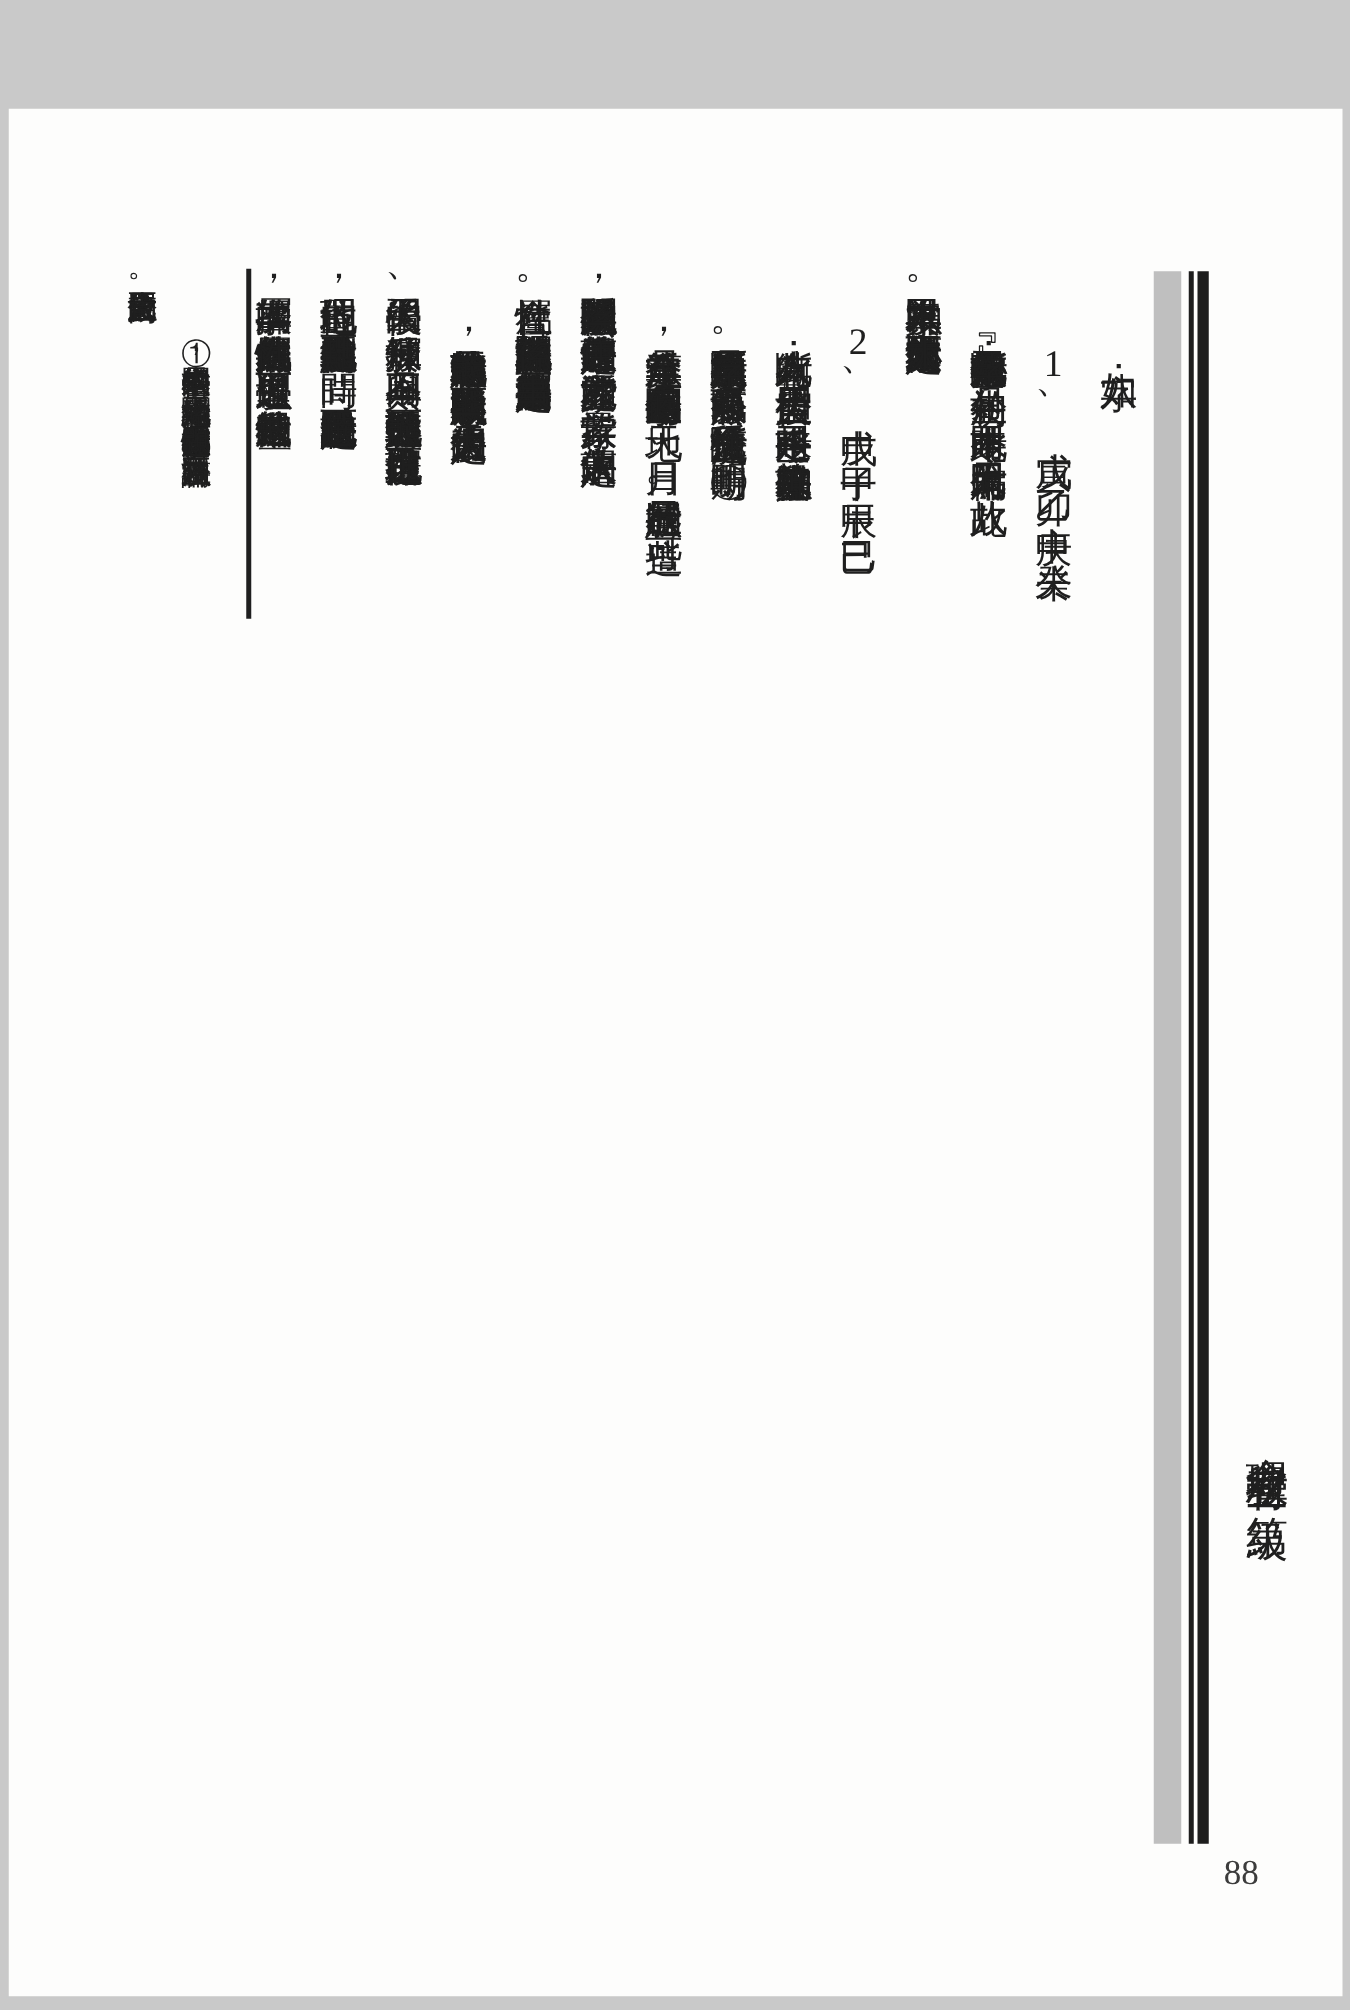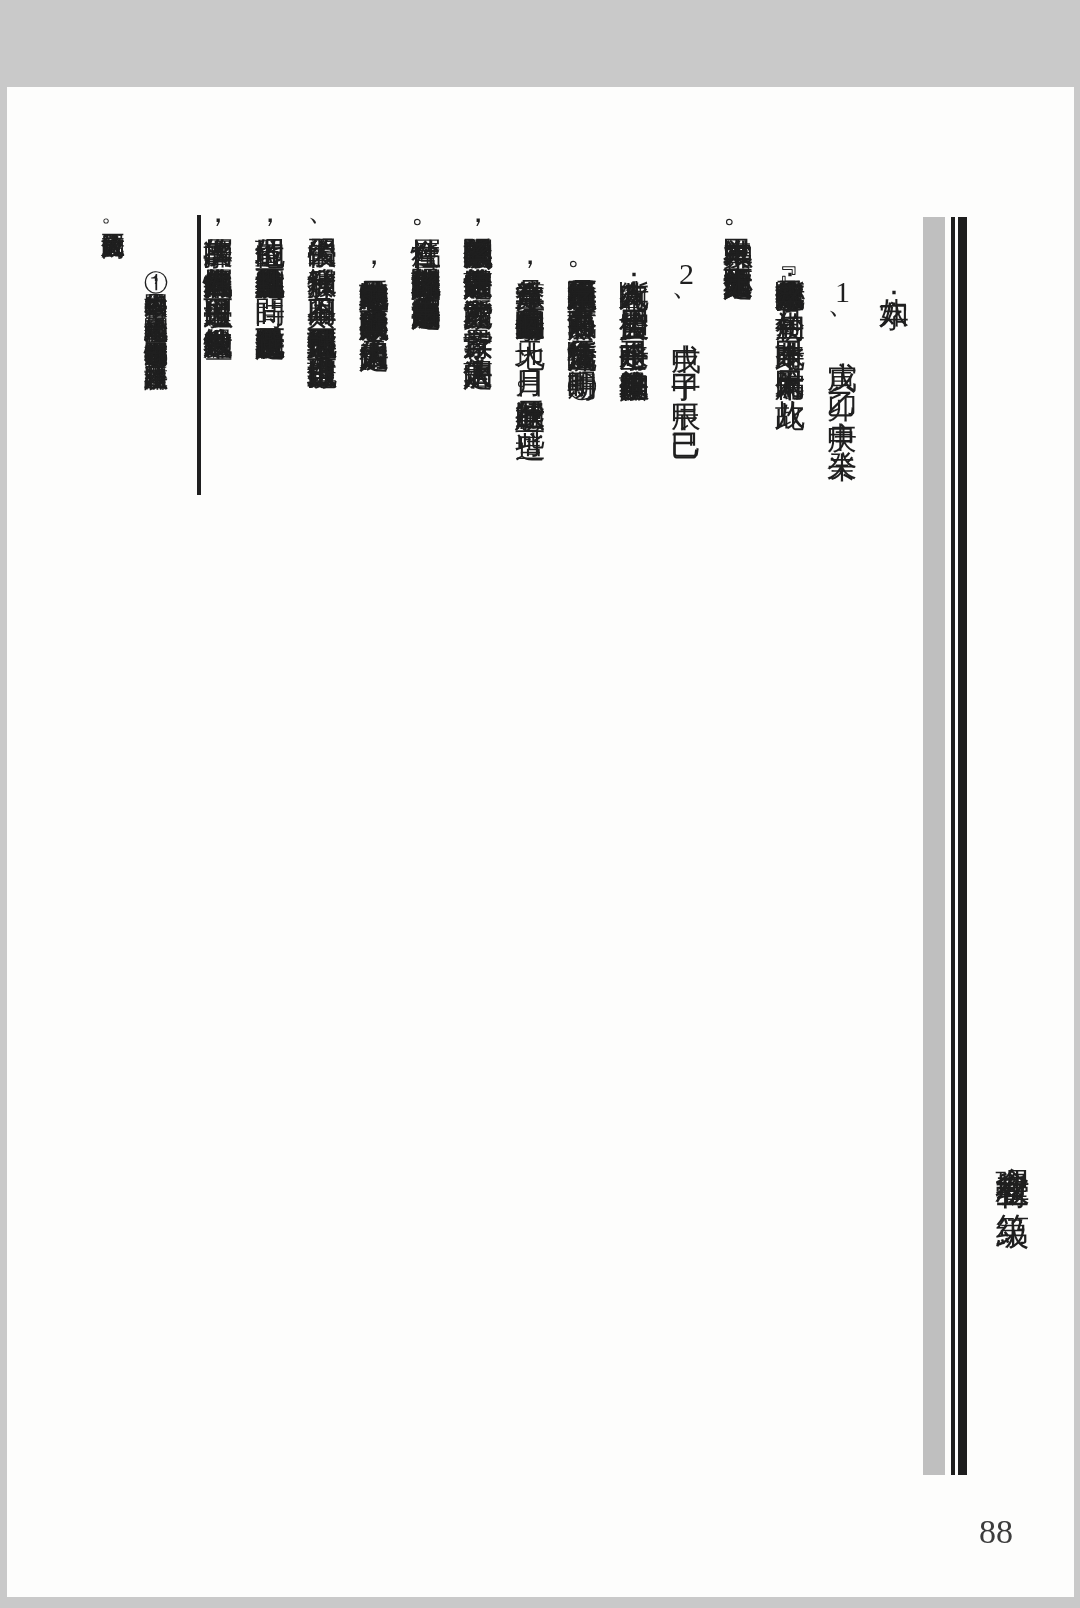--- a/index.html
+++ b/index.html
@@ -42,22 +42,22 @@
     writing-mode: vertical-rl;
     text-orientation: upright;
     font-size: 34px;
     line-height: 44px;
     letter-spacing: 2px;
     color: var(--ink, #1f1f1f);
     white-space: nowrap;
   }
   .page-number {
     position: absolute;
-    left: 972px; top: 1426px;
-    font-size: 34px;
+    left: 972px; top: 1396px;
+    font-size: 28px;
     color: var(--page-number-color, #3c3c3c);
   }
   .main-text {
     position: absolute;
     top: 128px; right: 154px;
     height: 1365px;
     writing-mode: vertical-rl;
     text-orientation: upright;
     font-size: 30px;
     line-height: 52px;

